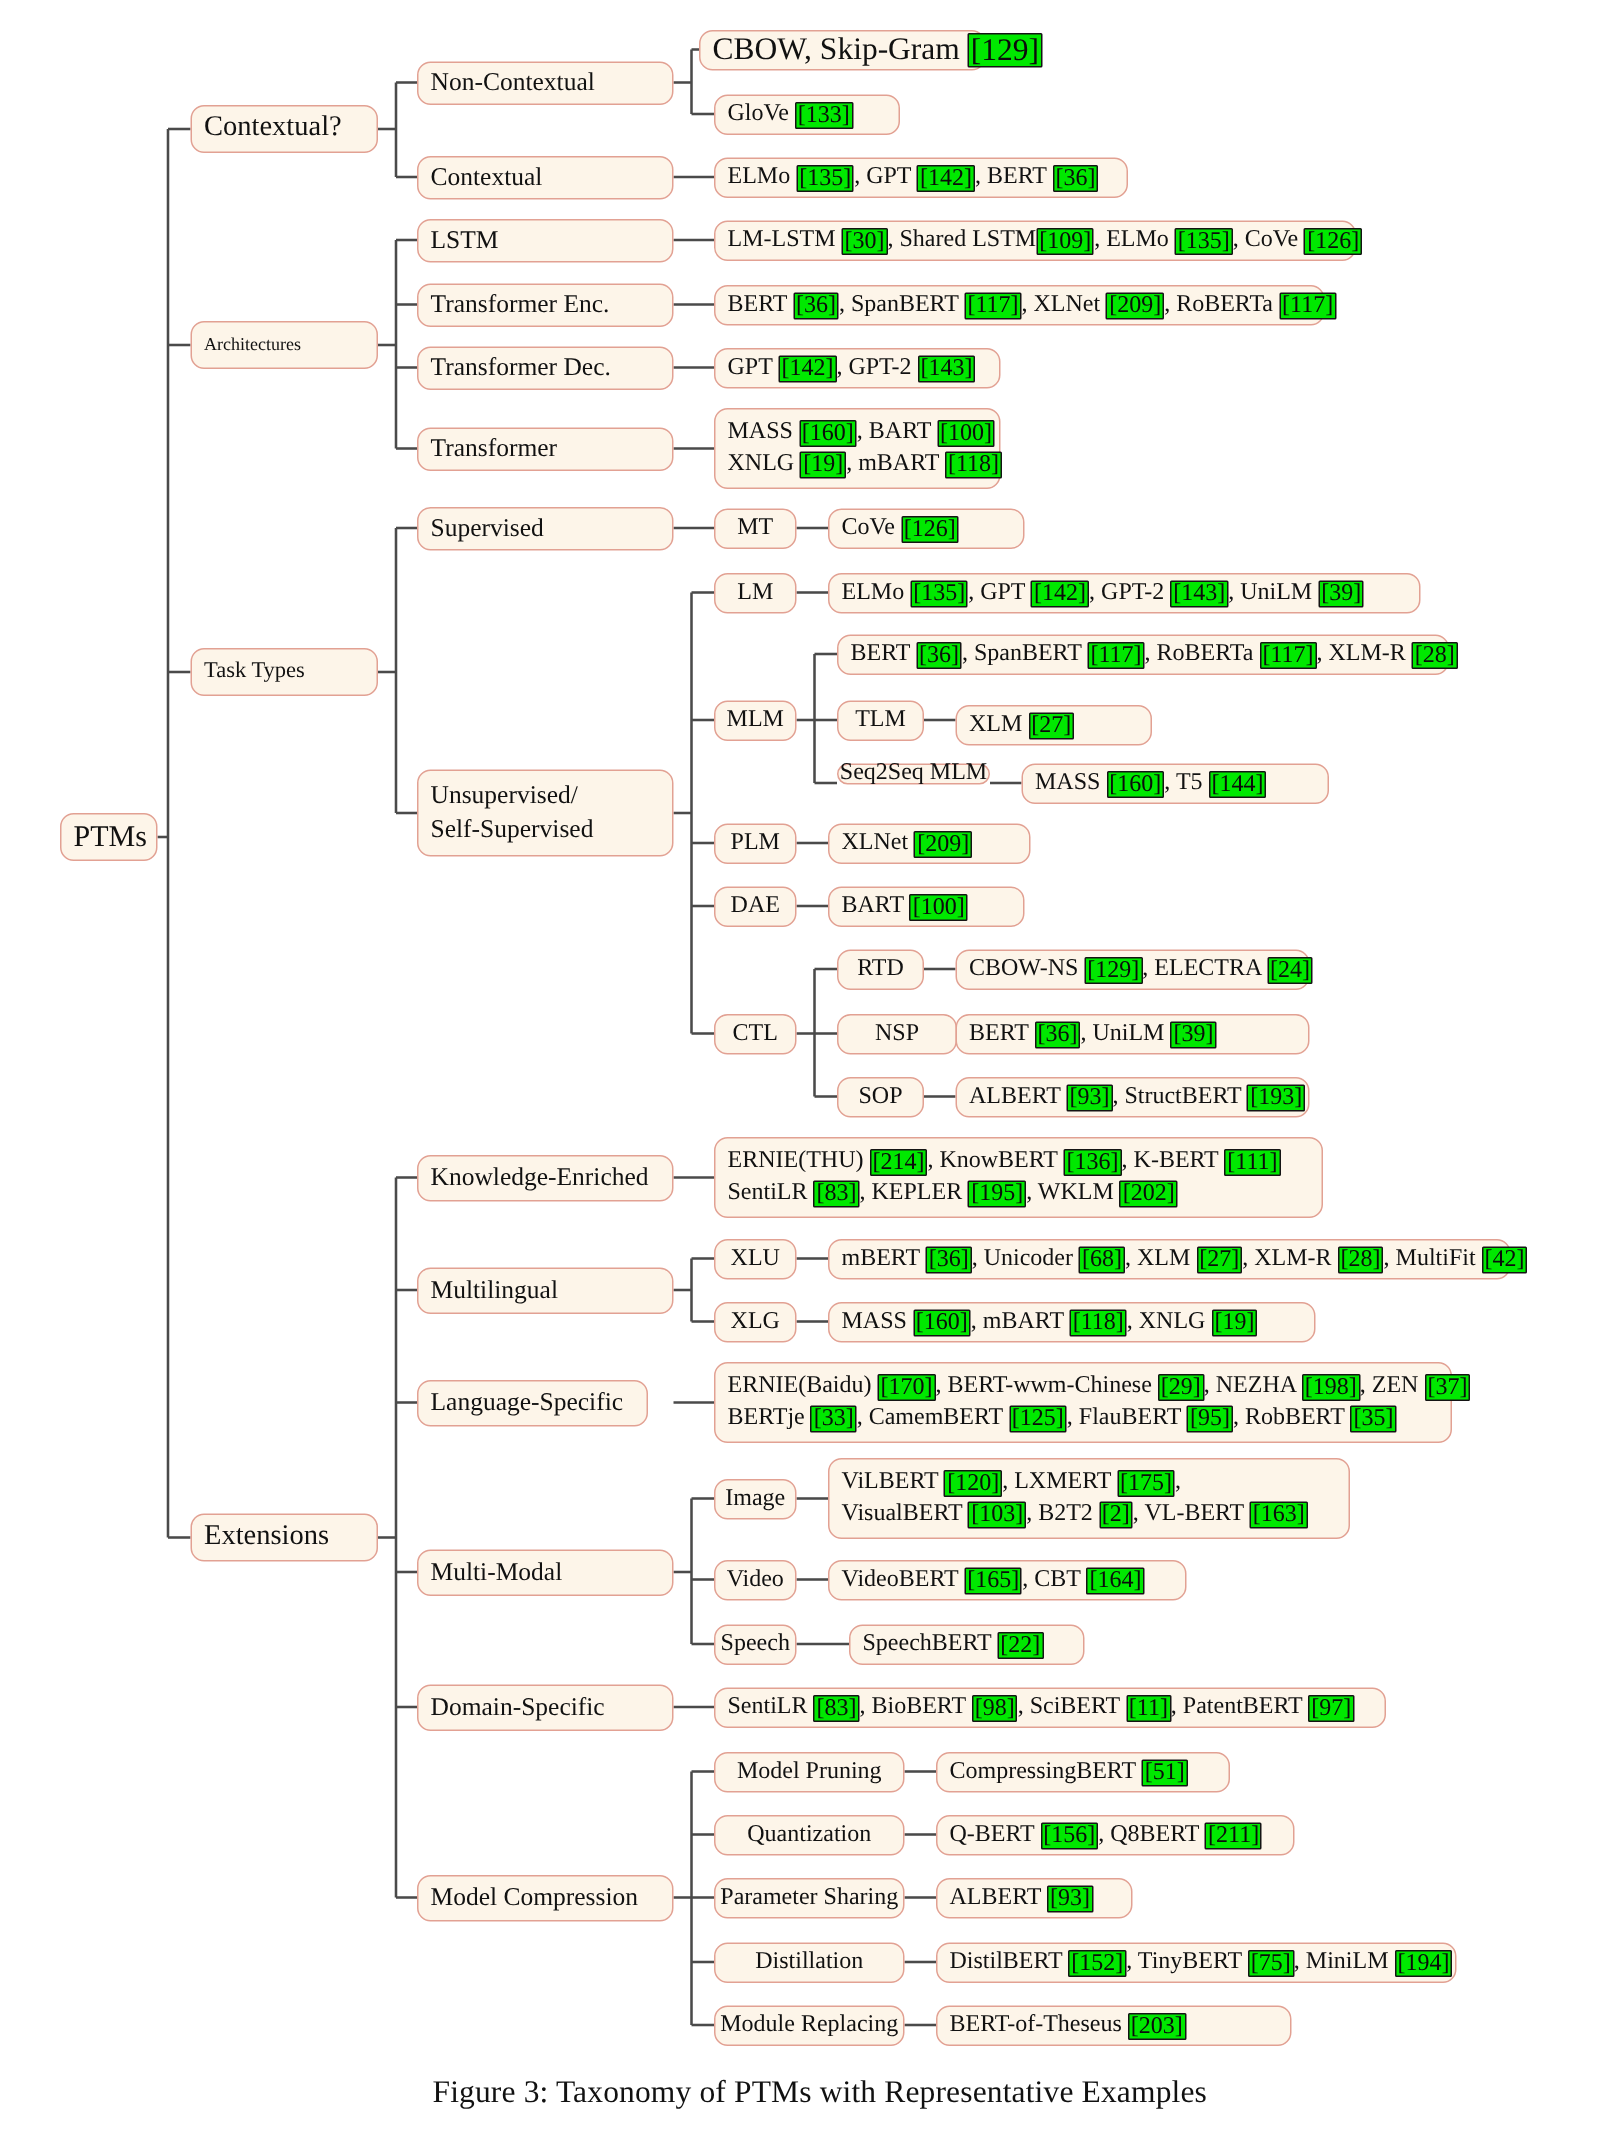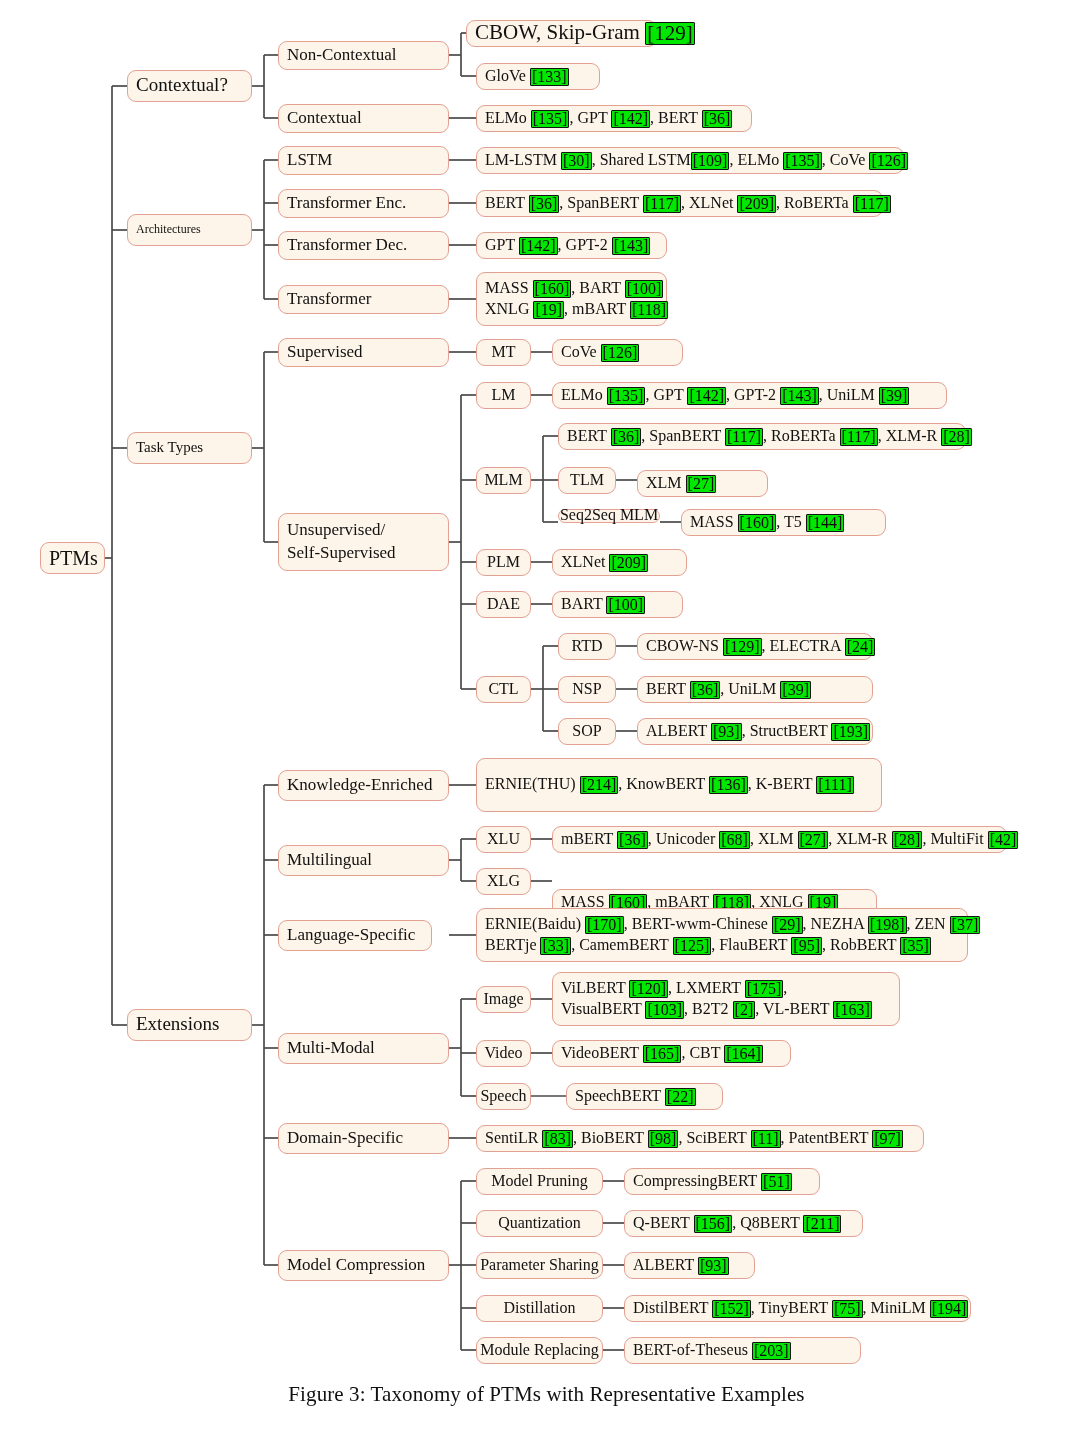--- a/index.html
+++ b/index.html
@@ -254,21 +254,21 @@
   </div>
   <div class="node" style="left:476px;top:591px;width:55px;height:27px;font-size:16px;align-items:center;">
     <span class="ln">DAE</span>
   </div>
   <div class="node" style="left:476px;top:676px;width:55px;height:27px;font-size:16px;align-items:center;">
     <span class="ln">CTL</span>
   </div>
   <div class="node" style="left:558px;top:633px;width:58px;height:27px;font-size:16px;align-items:center;">
     <span class="ln">RTD</span>
   </div>
-  <div class="node" style="left:558px;top:676px;width:58px;height:27px;font-size:16px;align-items:center;">
+  <div class="node" style="left:558px;top:676px;width:80px;height:27px;font-size:16px;align-items:center;">
     <span class="ln">NSP</span>
   </div>
   <div class="node" style="left:558px;top:718px;width:58px;height:27px;font-size:16px;align-items:center;">
     <span class="ln">SOP</span>
   </div>
 
   <div class="node" style="left:476px;top:826px;width:55px;height:27px;font-size:16px;align-items:center;">
     <span class="ln">XLU</span>
   </div>
   <div class="node" style="left:476px;top:868px;width:55px;height:27px;font-size:16px;align-items:center;">
@@ -351,25 +351,26 @@
     </div>
   <div class="node" style="left:637px;top:676px;width:236px;height:27px;font-size:16px;">
       <span class="ln"><span>BERT </span><span class="cite">[36]</span><span>, UniLM </span><span class="cite">[39]</span></span>
     </div>
   <div class="node" style="left:637px;top:718px;width:236px;height:27px;font-size:16px;">
       <span class="ln"><span>ALBERT </span><span class="cite">[93]</span><span>, StructBERT </span><span class="cite">[193]</span></span>
     </div>
 
   <div class="node" style="left:476px;top:758px;width:406px;height:54px;font-size:16px;">
       <span class="ln"><span>ERNIE(THU) </span><span class="cite">[214]</span><span>, KnowBERT </span><span class="cite">[136]</span><span>, K-BERT </span><span class="cite">[111]</span></span>
+      <span class="ln"><span>SentiLR </span><span class="cite">[83]</span><span>, KEPLER </span><span class="cite">[195]</span><span>, WKLM </span><span class="cite">[202]</span></span>
     </div>
   <div class="node" style="left:552px;top:826px;width:455px;height:27px;font-size:16px;">
       <span class="ln"><span>mBERT </span><span class="cite">[36]</span><span>, Unicoder </span><span class="cite">[68]</span><span>, XLM </span><span class="cite">[27]</span><span>, XLM-R </span><span class="cite">[28]</span><span>, MultiFit </span><span class="cite">[42]</span></span>
     </div>
-  <div class="node" style="left:552px;top:889px;width:325px;height:27px;font-size:16px;">
+  <div class="node" style="left:552px;top:868px;width:325px;height:27px;font-size:16px;">
       <span class="ln"><span>MASS </span><span class="cite">[160]</span><span>, mBART </span><span class="cite">[118]</span><span>, XNLG </span><span class="cite">[19]</span></span>
     </div>
   <div class="node" style="left:476px;top:908px;width:492px;height:54px;font-size:16px;">
       <span class="ln"><span>ERNIE(Baidu) </span><span class="cite">[170]</span><span>, BERT-wwm-Chinese </span><span class="cite">[29]</span><span>, NEZHA </span><span class="cite">[198]</span><span>, ZEN </span><span class="cite">[37]</span></span>
       <span class="ln"><span>BERTje </span><span class="cite">[33]</span><span>, CamemBERT </span><span class="cite">[125]</span><span>, FlauBERT </span><span class="cite">[95]</span><span>, RobBERT </span><span class="cite">[35]</span></span>
     </div>
 
   <div class="node" style="left:552px;top:972px;width:348px;height:54px;font-size:16px;">
       <span class="ln"><span>ViLBERT </span><span class="cite">[120]</span><span>, LXMERT </span><span class="cite">[175]</span><span>,</span></span>
       <span class="ln"><span>VisualBERT </span><span class="cite">[103]</span><span>, B2T2 </span><span class="cite">[2]</span><span>, VL-BERT </span><span class="cite">[163]</span></span>

